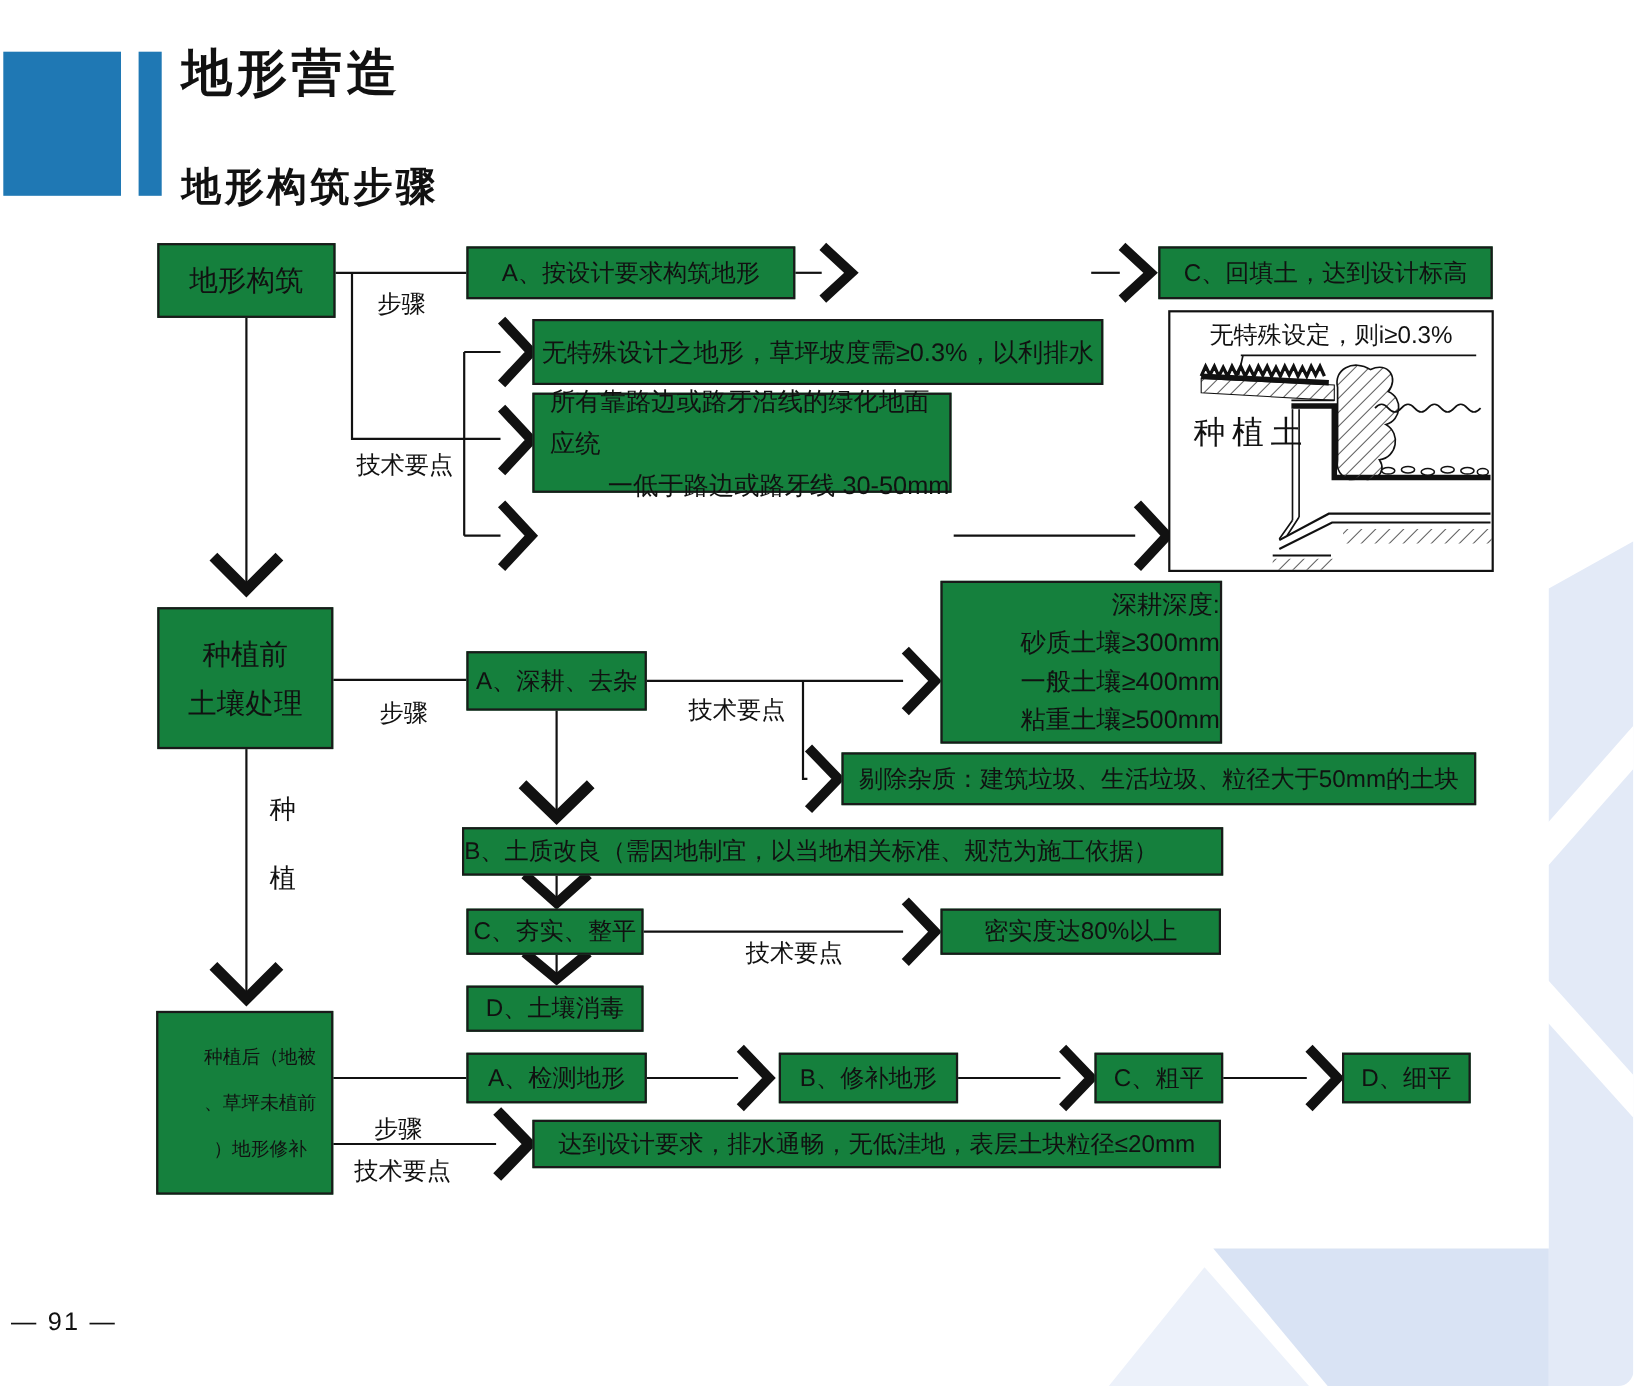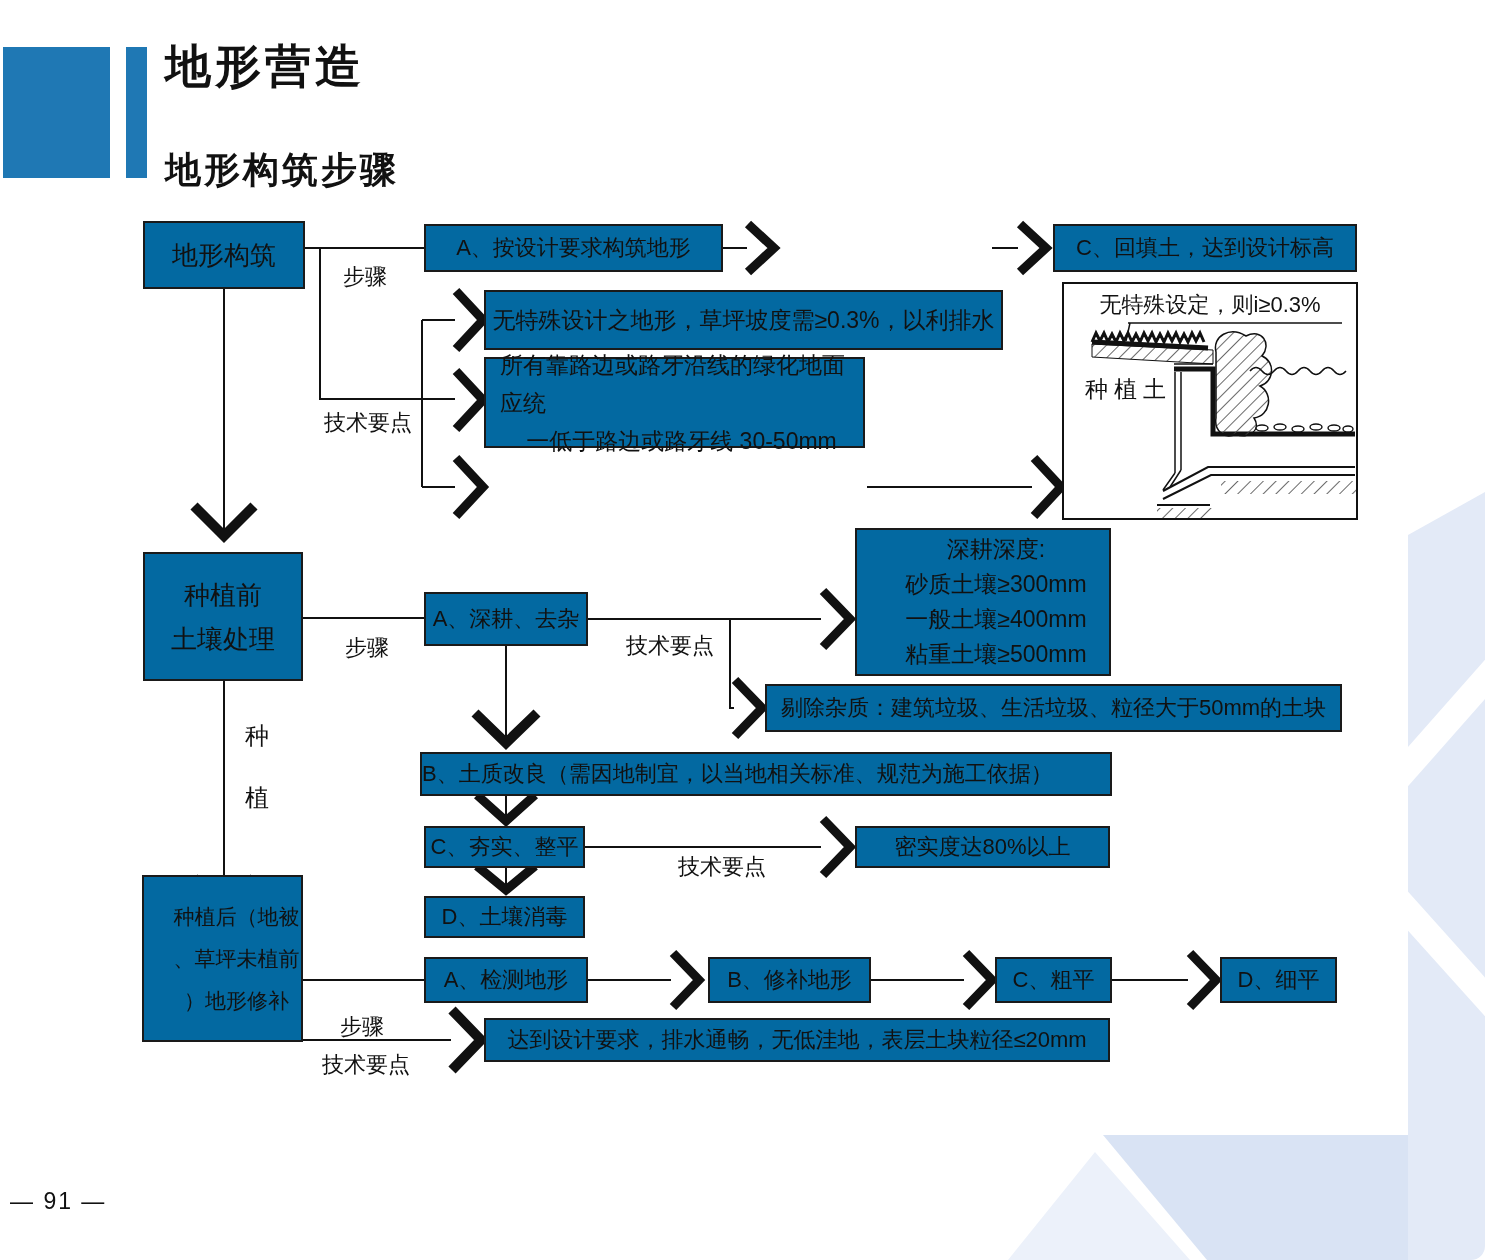--- a/index.html
+++ b/index.html
@@ -4,30 +4,30 @@
 <style>
   html,body{margin:0;padding:0;background:#fff;}
   .page{position:relative;width:1485px;height:1260px;background:#ffffff;overflow:hidden;
         font-family:"Liberation Sans","DejaVu Sans",sans-serif;color:#111;border-radius:14px;}
   .layer{position:absolute;left:0;top:0;}
   .hdr-square{position:absolute;left:3px;top:47px;width:107px;height:131px;}
   .hdr-bar{position:absolute;left:126px;top:47px;width:21px;height:131px;}
   .page-title{position:absolute;left:165px;top:36px;font-size:46px;font-weight:bold;letter-spacing:4px;}
   .page-subtitle{position:absolute;left:165px;top:118px;font-size:36px;font-weight:bold;letter-spacing:3px;margin-top:28px;}
   .page-num{position:absolute;left:10px;top:1188px;font-size:23px;letter-spacing:2px;}
-  .fbox{position:absolute;background:#0369a1;border:2px solid #1a1a1a;box-sizing:border-box;
+  .fbox{position:absolute;background:#15803d;border:2px solid #1a1a1a;box-sizing:border-box;
         display:flex;align-items:center;justify-content:center;font-size:22px;line-height:1.25;
         white-space:nowrap;}
   .fbox.left{justify-content:flex-start;}
   .fbox.multi{flex-direction:column;align-items:center;justify-content:center;white-space:normal;}
-  .fbox.multi.left{align-items:center;}
+  .fbox.multi.left{align-items:flex-end;}
   .flabel{position:absolute;font-size:22px;white-space:nowrap;}
   .vlabel{position:absolute;display:flex;flex-direction:column;gap:30px;font-size:24px;}
   .illu-note{position:absolute;left:1068px;top:290px;width:284px;text-align:center;font-size:22px;}
-  .illu-soil{position:absolute;left:1085px;top:374px;font-size:23px;letter-spacing:6px;}
+  .illu-soil{position:absolute;left:1085px;top:374px;font-size:29px;letter-spacing:6px;}
 </style>
 </head>
 <body>
 
 <div class="page">
 
   <svg class="layer" width="1485" height="1260" viewBox="0 0 1485 1260">
     <defs>
       <pattern id="hatch" width="9" height="9" patternUnits="userSpaceOnUse" patternTransform="rotate(45)">
         <line x1="0" y1="0" x2="0" y2="9" stroke="#444" stroke-width="1.6"></line>
@@ -172,21 +172,21 @@
   <div class="fbox" style="left:424px;top:826px;width:161px;height:42px;">C、夯实、整平</div>
   <div class="flabel" style="left:678px;top:852px;">技术要点</div>
   <div class="fbox" style="left:855px;top:826px;width:255px;height:42px;">密实度达80%以上</div>
   <div class="fbox" style="left:424px;top:896px;width:161px;height:42px;">D、土壤消毒</div>
 
   <div class="vlabel" style="left:245px;top:720px;">
     <span>种</span>
     <span>植</span>
   </div>
 
-  <div class="fbox multi" style="left:142px;top:875px;width:161px;height:167px;font-size:21px;line-height:42px;padding-left:28px;">
+  <div class="fbox multi" style="left:142px;top:919px;width:161px;height:167px;font-size:17px;line-height:42px;padding-left:28px;">
     <span>种植后（地被</span>
     <span>、草坪未植前</span>
     <span>）地形修补</span>
   </div>
   <div class="fbox" style="left:424px;top:957px;width:164px;height:46px;">A、检测地形</div>
   <div class="fbox" style="left:708px;top:957px;width:163px;height:46px;">B、修补地形</div>
   <div class="fbox" style="left:995px;top:957px;width:117px;height:46px;">C、粗平</div>
   <div class="fbox" style="left:1220px;top:957px;width:117px;height:46px;">D、细平</div>
 
   <div class="flabel" style="left:340px;top:1012px;">步骤</div>

